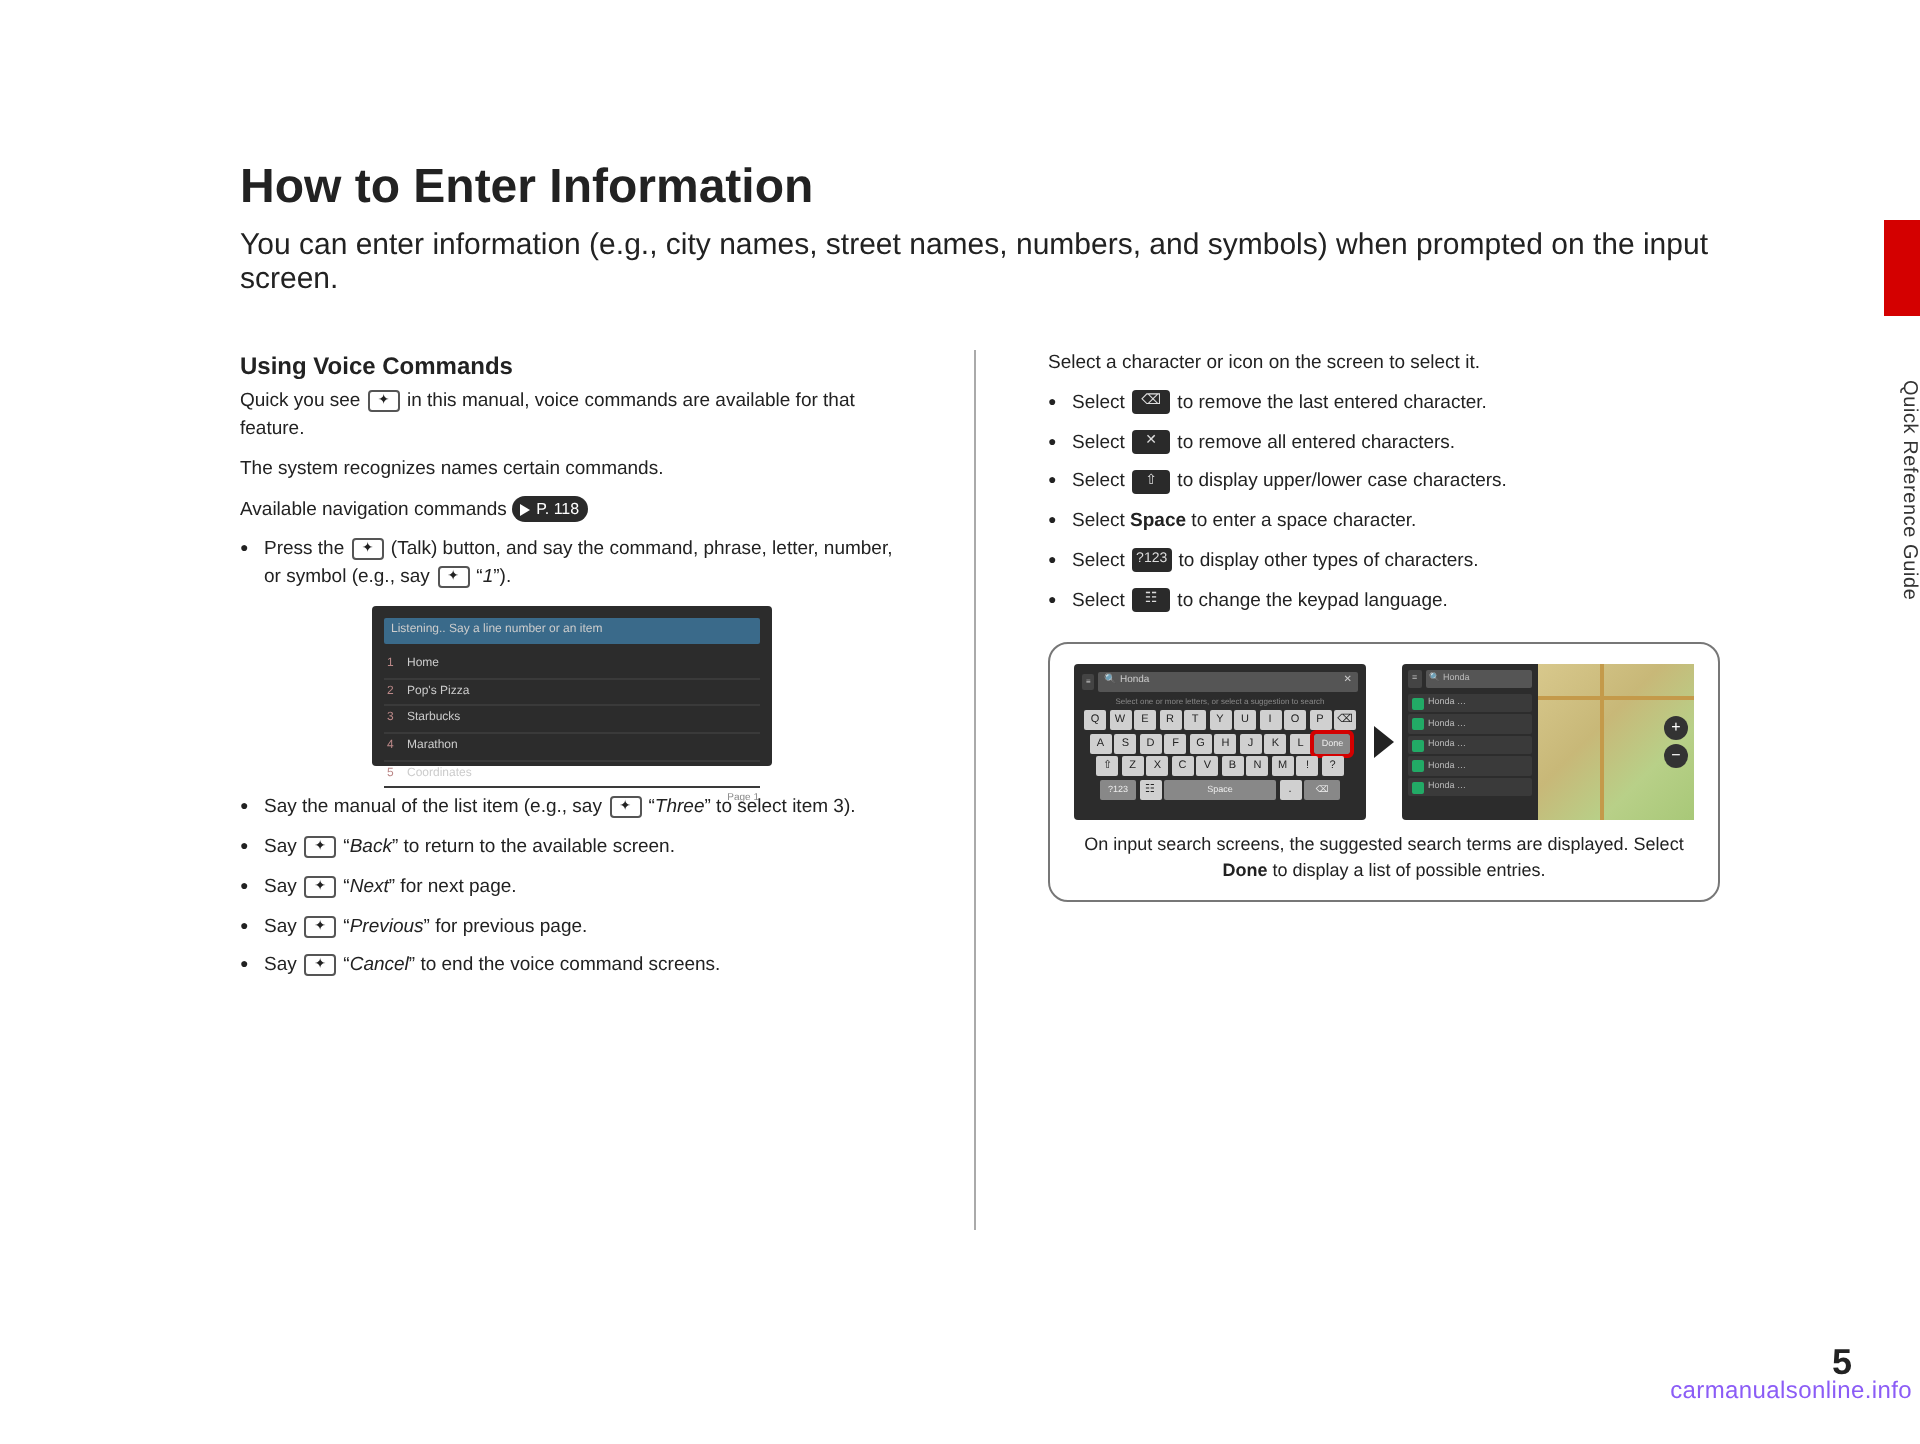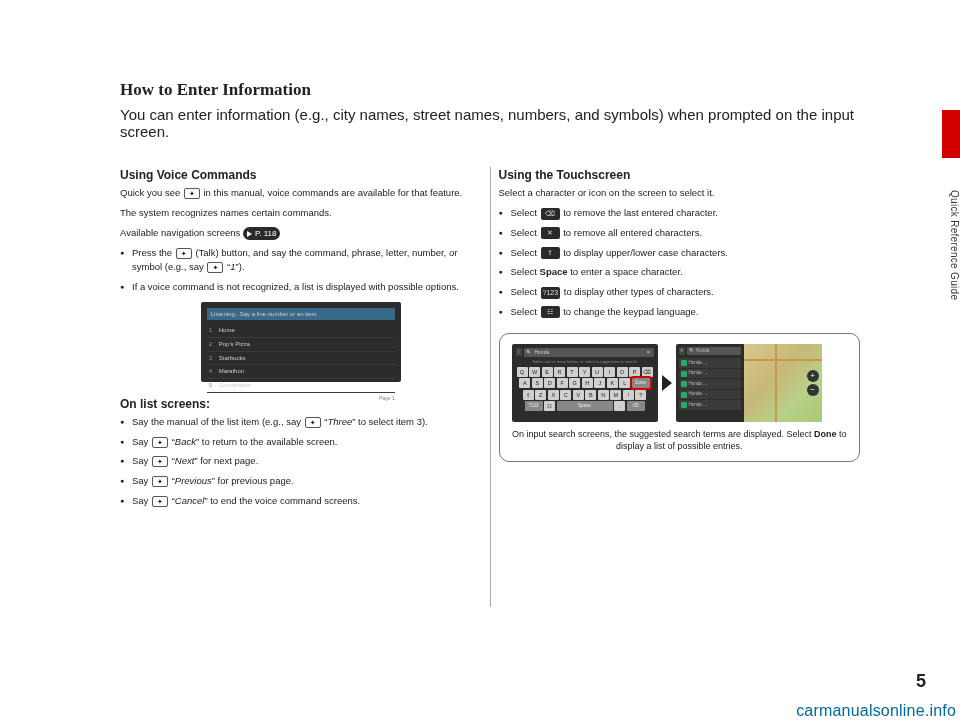--- a/index.html
+++ b/index.html
@@ -32,32 +32,31 @@
       top: 165px;
       width: 18px;
       height: 160px;
       font-size: 10px;
       color: #333;
       writing-mode: vertical-rl;
       text-align: center;
       letter-spacing: 0.3px;
     }
     h1 {
-      font-size: 17px;
+      font-size: 24px;
       font-weight: bold;
       margin-bottom: 6px;
-      font-family: Liberation Serif, serif;
     }
     .intro {
       font-size: 15px;
       margin-bottom: 27px;
     }
     .columns {
       display: flex;
-      gap: 8px;
+      gap: 36px;
     }
     .col {
       flex: 1;
       font-size: 9.5px;
       line-height: 1.45;
     }
     .divider {
       width: 1px;
       background: #aaa;
       align-self: stretch;
@@ -243,23 +242,23 @@
     .page-num {
       position: absolute;
       right: 34px;
       bottom: 30px;
       font-size: 18px;
       font-weight: bold;
     }
     .watermark {
       position: absolute;
       right: 4px;
-      bottom: 2px;
-      font-size: 16px;
-      color: #0369a1;
+      bottom: 20px;
+      font-size: 12px;
+      color: #8b5cf6;
       letter-spacing: 0.2px;
     }
   </style>
 </head>
 <body>
 
 <div class="red-tab"></div>
 <div class="side-label">Quick Reference Guide</div>
 
 <div class="page">
@@ -268,27 +267,26 @@
 
   <div class="columns">
 
     <div class="col">
       <h2>Using Voice Commands</h2>
       <p>
         <span>Quick you see </span><span class="icon-box">✦</span><span> in this manual, voice commands are available for that feature.</span>
       </p>
       <p>The system recognizes names certain commands.</p>
       <p>
-        <span>Available navigation screens </span><span class="pill"><span class="tri"></span><span>P. 118</span></span>
+        <span>Available navigation commands </span><span class="pill"><span class="tri"></span><span>P. 118</span></span>
       </p>
       <ul>
         <li>
           <span>Press the </span><span class="icon-box">✦</span><span> (Talk) button, and say the command, phrase, letter, number, or symbol (e.g., say </span><span class="icon-box">✦</span><span> “</span><span class="em">1</span><span>”).</span>
         </li>
-        <li>If a voice command is not recognized, a list is displayed with possible options.</li>
       </ul>
 
       <div class="screenshot-1">
         <div class="bar">Listening.. Say a line number or an item</div>
         <div class="row">
             <span class="num">1</span>
             <span>Home</span>
           </div>
         <div class="row">
             <span class="num">2</span>
@@ -302,21 +300,20 @@
             <span class="num">4</span>
             <span>Marathon</span>
           </div>
         <div class="row">
             <span class="num">5</span>
             <span>Coordinates</span>
           </div>
         <div class="foot">Page 1</div>
       </div>
 
-      <h2>On list screens:</h2>
       <ul>
         <li>
           <span>Say the manual of the list item (e.g., say </span><span class="icon-box">✦</span><span> “</span><span class="em">Three</span><span>” to select item 3).</span>
         </li>
         <li>
           <span>Say </span><span class="icon-box">✦</span><span> “</span><span class="em">Back</span><span>” to return to the available screen.</span>
         </li>
         <li>
           <span>Say </span><span class="icon-box">✦</span><span> “</span><span class="em">Next</span><span>” for next page.</span>
         </li>
@@ -325,21 +322,20 @@
         </li>
         <li>
           <span>Say </span><span class="icon-box">✦</span><span> “</span><span class="em">Cancel</span><span>” to end the voice command screens.</span>
         </li>
       </ul>
     </div>
 
     <div class="divider"></div>
 
     <div class="col">
-      <h2>Using the Touchscreen</h2>
       <p>Select a character or icon on the screen to select it.</p>
       <ul>
         <li>
           <span>Select </span><span class="icon-dark">⌫</span><span> to remove the last entered character.</span>
         </li>
         <li>
           <span>Select </span><span class="icon-dark">✕</span><span> to remove all entered characters.</span>
         </li>
         <li>
           <span>Select </span><span class="icon-dark">⇧</span><span> to display upper/lower case characters.</span>

